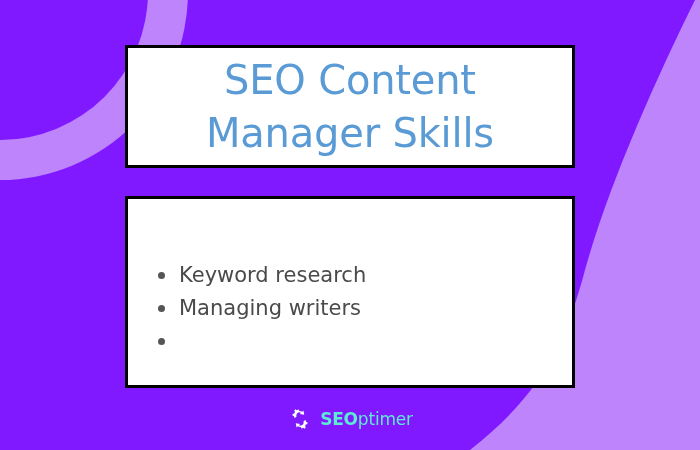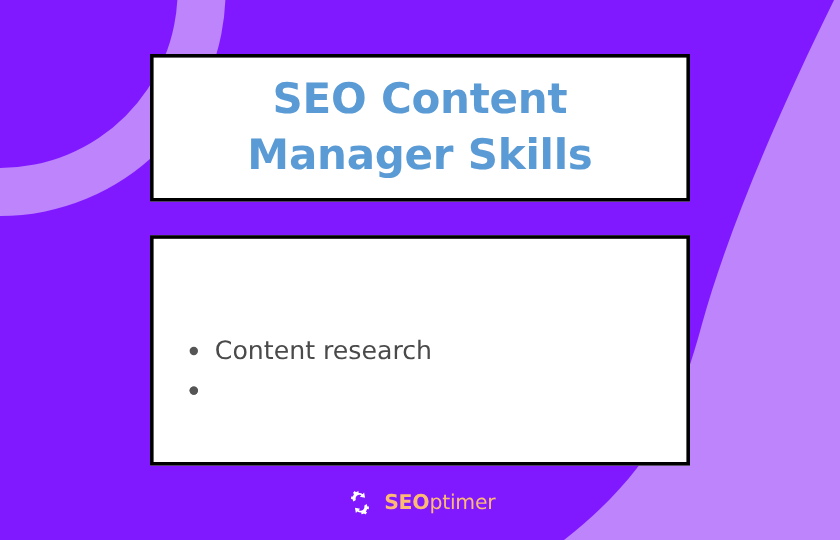--- a/index.html
+++ b/index.html
@@ -37,22 +37,22 @@
     background: #ffffff;
     border: 3px solid #000000;
     box-sizing: border-box;
     display: flex;
     align-items: center;
     justify-content: center;
     z-index: 5;
   }
   .title-text {
     color: #5a9bd5;
-    font-size: 35px;
-    font-weight: bold;
+    font-size: 40px;
+    font-weight: normal;
     line-height: 1.32;
     text-align: center;
     letter-spacing: -0.2px;
     padding: 0 12px;
     white-space: pre-line;
   }
 
   
   .list-card {
     position: absolute;
@@ -102,21 +102,21 @@
     justify-content: center;
     gap: 7px;
     z-index: 6;
   }
   .logo-mark {
     width: 26px;
     height: 26px;
     display: block;
   }
   .logo-text {
-    color: #fdba74;
+    color: #5eead4;
     font-size: 17px;
     letter-spacing: -0.2px;
     white-space: nowrap;
   }
   .logo-text .strong {
     font-weight: bold;
   }
   .logo-text .light {
     font-weight: normal;
   }
@@ -144,24 +144,25 @@
 
   <div class="title-card">
     <div class="title-text">SEO Content
 Manager Skills</div>
   </div>
 
   <div class="list-card">
     <ul class="skills-list">
       <li>
         <span class="bullet"></span>
-        <span>Content research</span>
+        <span>Keyword research</span>
       </li>
       <li>
         <span class="bullet"></span>
+        <span>Managing writers</span>
       </li>
       <li>
         <span class="bullet"></span>
       </li>
     </ul>
   </div>
 
   <div class="logo">
     <svg class="logo-mark" viewBox="0 0 32 32" xmlns="http://www.w3.org/2000/svg">
       <g fill="#ffffff">

